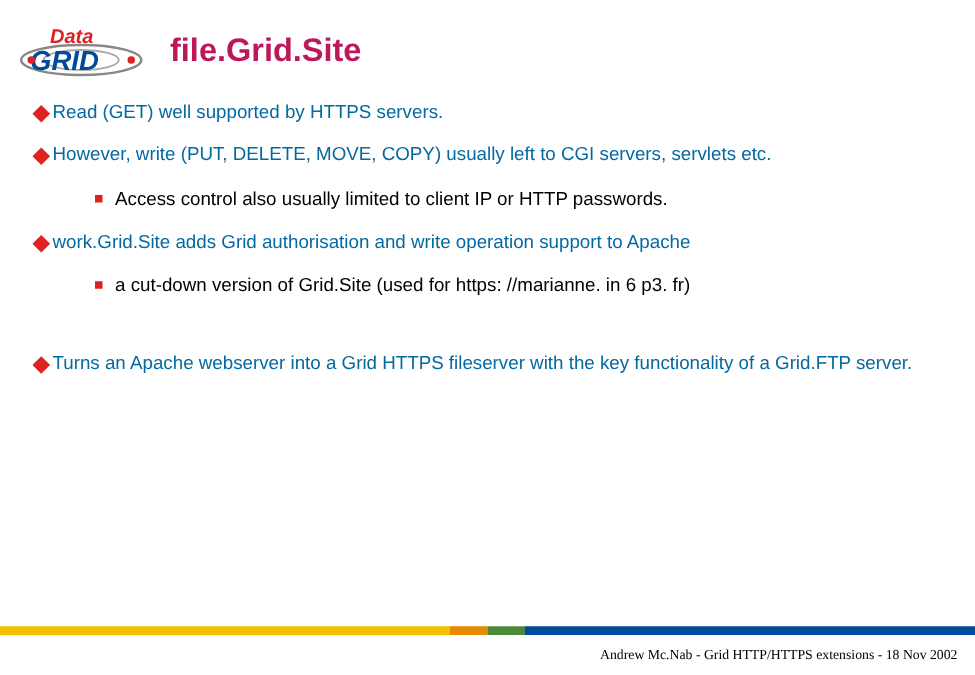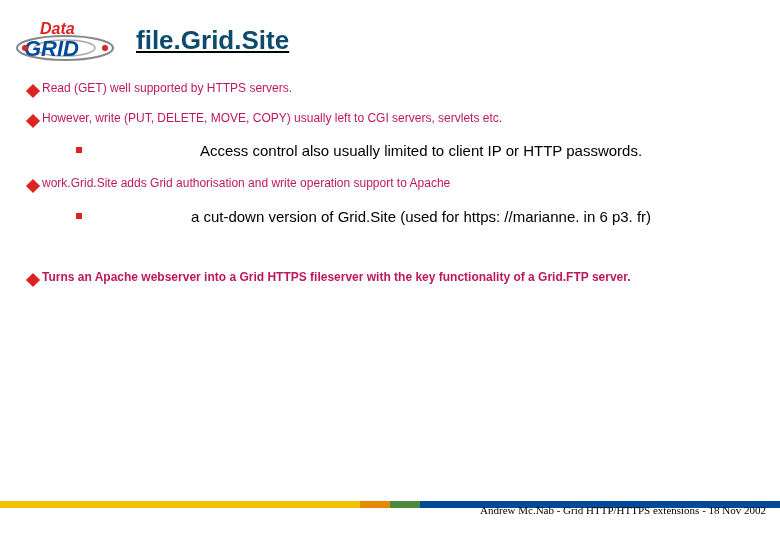--- a/index.html
+++ b/index.html
@@ -8,45 +8,44 @@
     height: 540px;
     background: #fff;
     font-family: "Trebuchet MS", "Verdana", Arial, sans-serif;
     position: relative;
     overflow: hidden;
   }
   .header {
     display: flex;
     align-items: center;
     padding: 18px 0 0 10px;
-    text-decoration: underline;
   }
   .logo {
     width: 110px;
     height: 44px;
     margin-right: 16px;
     position: relative;
   }
   .title {
     font-size: 26px;
     font-weight: bold;
-    color: #0c4a6e;
+    color: #be185d;
   }
   .content {
     padding: 18px 30px 0 28px;
   }
   .l1 {
     margin: 0 0 14px 0;
     display: flex;
     align-items: flex-start;
-    font-size: 12px;
+    font-size: 15px;
     line-height: 1.35;
-    color: #be185d;
+    color: #0369a1;
   }
-  .l1.bold { font-weight: bold; margin-top: 42px; }
+  .l1.bold { font-weight: normal; margin-top: 42px; }
   .diamond {
     flex: 0 0 auto;
     width: 10px;
     height: 10px;
     background: #d22;
     transform: rotate(45deg);
     margin: 6px 4px 0 0;
   }
   .l1-text { flex: 1; }
   .l2-group {
@@ -60,37 +59,37 @@
     margin-bottom: 10px;
     color: #000;
   }
   .square {
     flex: 0 0 auto;
     width: 6px;
     height: 6px;
     background: #d22;
     margin: 7px 10px 0 0;
   }
-  .l2-text { flex: 1; text-align: center; }
+  .l2-text { flex: 1; }
   .bottom-bar {
     position: absolute;
     left: 0;
     right: 0;
     bottom: 32px;
     height: 7px;
     display: flex;
   }
   .bar-y { background: #f2c200; flex: 3; }
   .bar-o { background: #e68a00; flex: 0.25; }
   .bar-g { background: #4a8a3a; flex: 0.25; }
   .bar-b { background: #004a9a; flex: 3; }
   .footer {
     position: absolute;
     right: 14px;
-    bottom: 24px;
+    bottom: 10px;
     font-size: 11px;
     font-family: "Times New Roman", serif;
     color: #000;
   }
 </style>
 </head>
 <body>
 
 <div class="header">
   <div class="logo">

